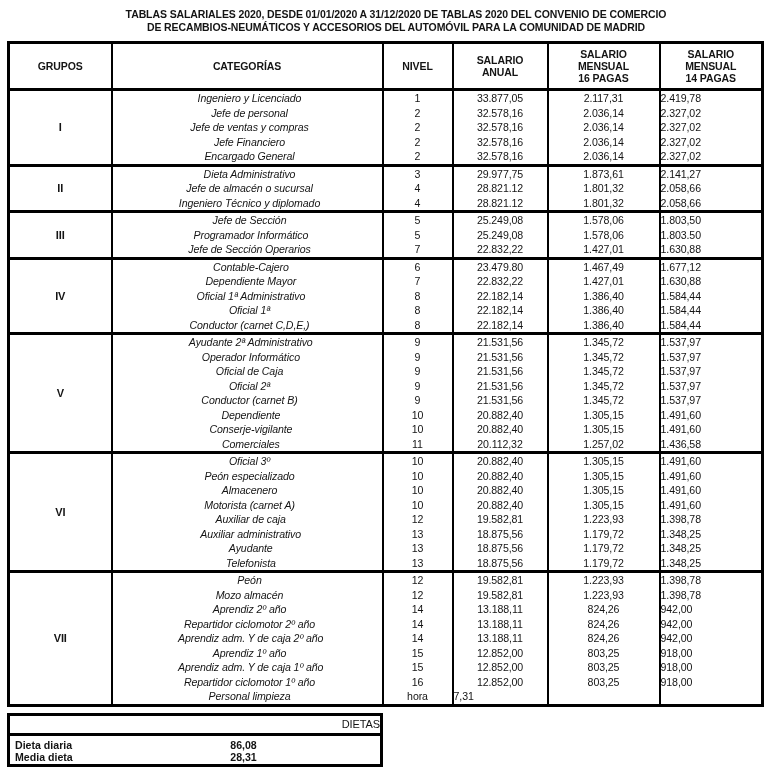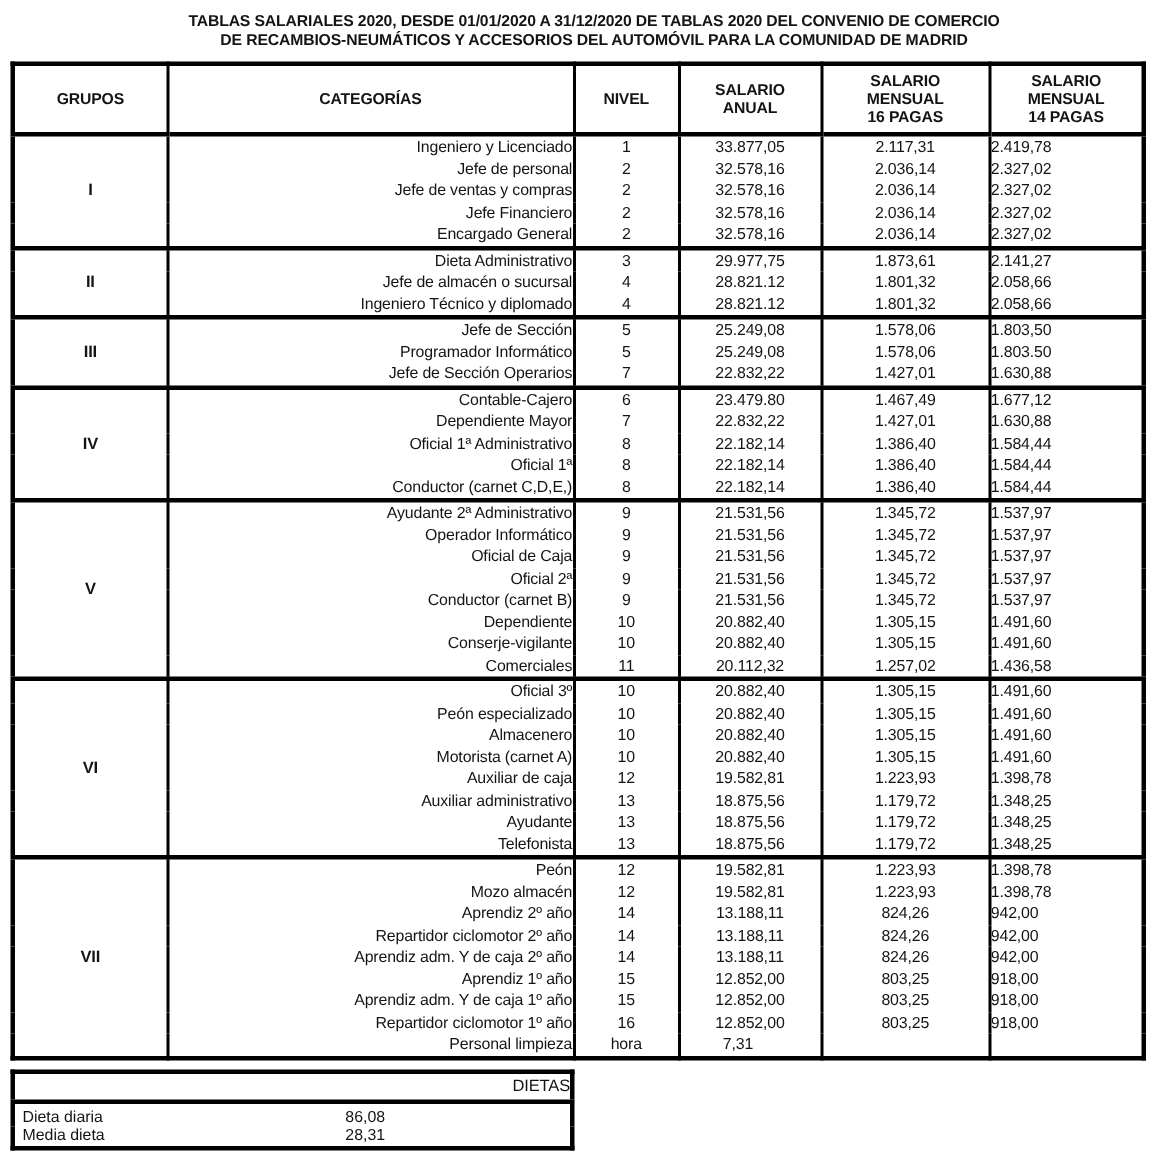--- a/index.html
+++ b/index.html
@@ -62,28 +62,29 @@
     padding: 0;
     white-space: pre;
     letter-spacing: -0.1px;
   }
   td.cell-group {
     font-weight: bold;
     text-align: center;
     font-size: 11px;
   }
   td.cell-cat {
-    text-align: right;
+    text-align: center;
     padding-left: 5px;
+    font-style: italic;
   }
   td.cell-num {
     text-align: center;
   }
   td.cell-num.cell-right {
-    text-align: center;
+    text-align: left;
     padding-right: 16px;
   }
   td.cell-m14 {
     text-align: left;
     padding-right: 12px;
   }
   .dietas-table {
     width: 373px;
     margin: 6px 0 0 7px;
     border: 3px solid #000;
@@ -96,20 +97,21 @@
     line-height: 15px;
     padding: 1px 0 1px 5px;
     border-bottom: 3px solid #000;
     letter-spacing: -0.1px;
   }
   .dietas-table td {
     font-size: 10.6px;
     height: 12.5px;
     line-height: 12.5px;
     padding: 0;
+    font-weight: bold;
   }
   .dietas-table tbody tr:first-child td {
     padding-top: 3px;
   }
   td.dietas-label {
     text-align: left;
     padding-left: 5px;
   }
   td.dietas-value {
     text-align: center;

